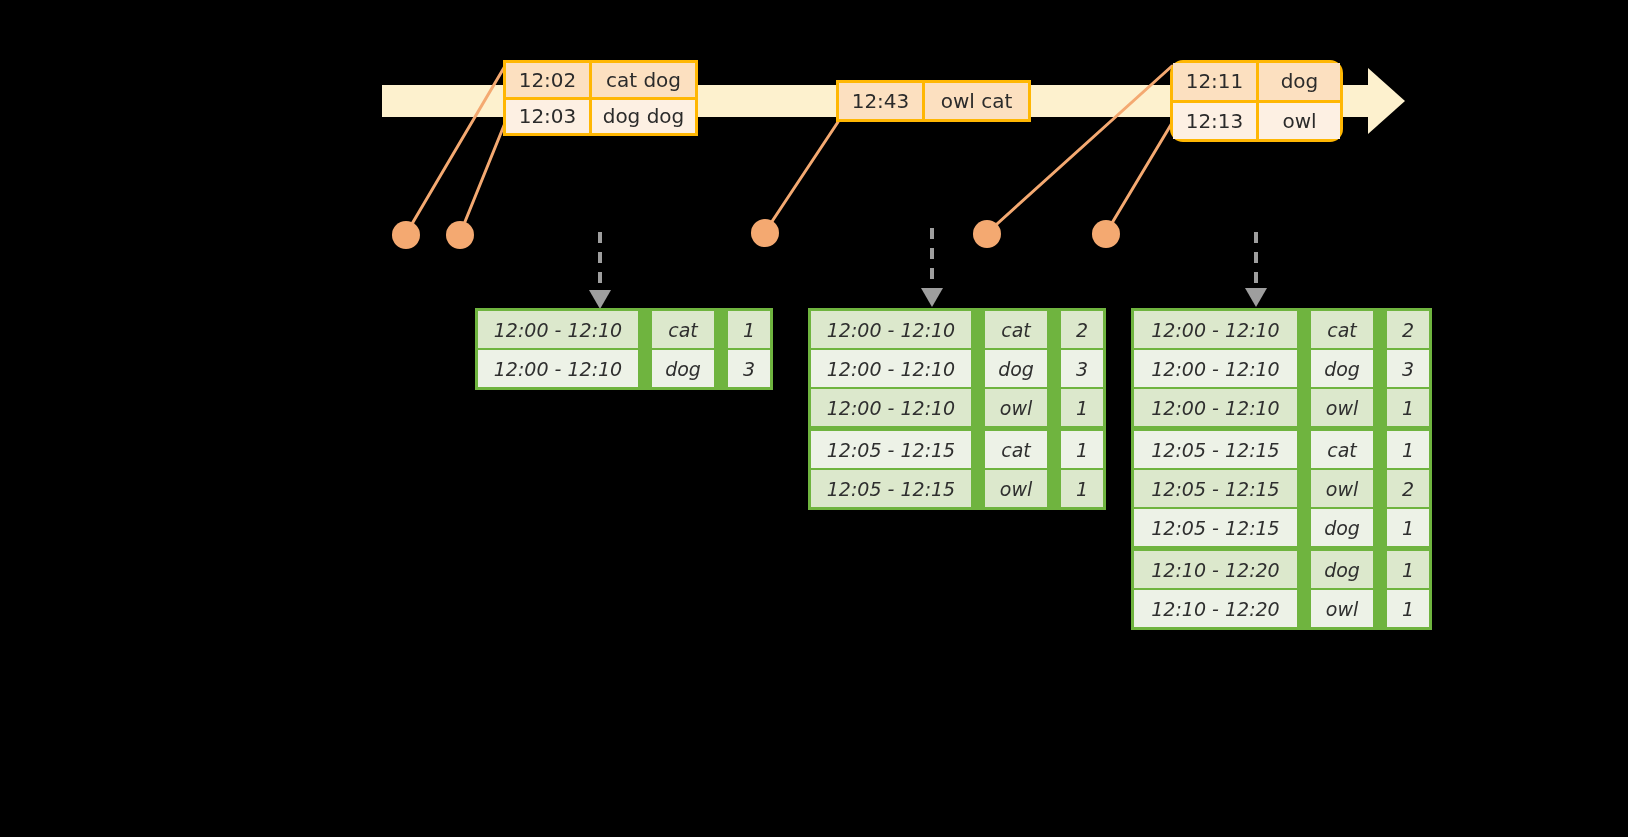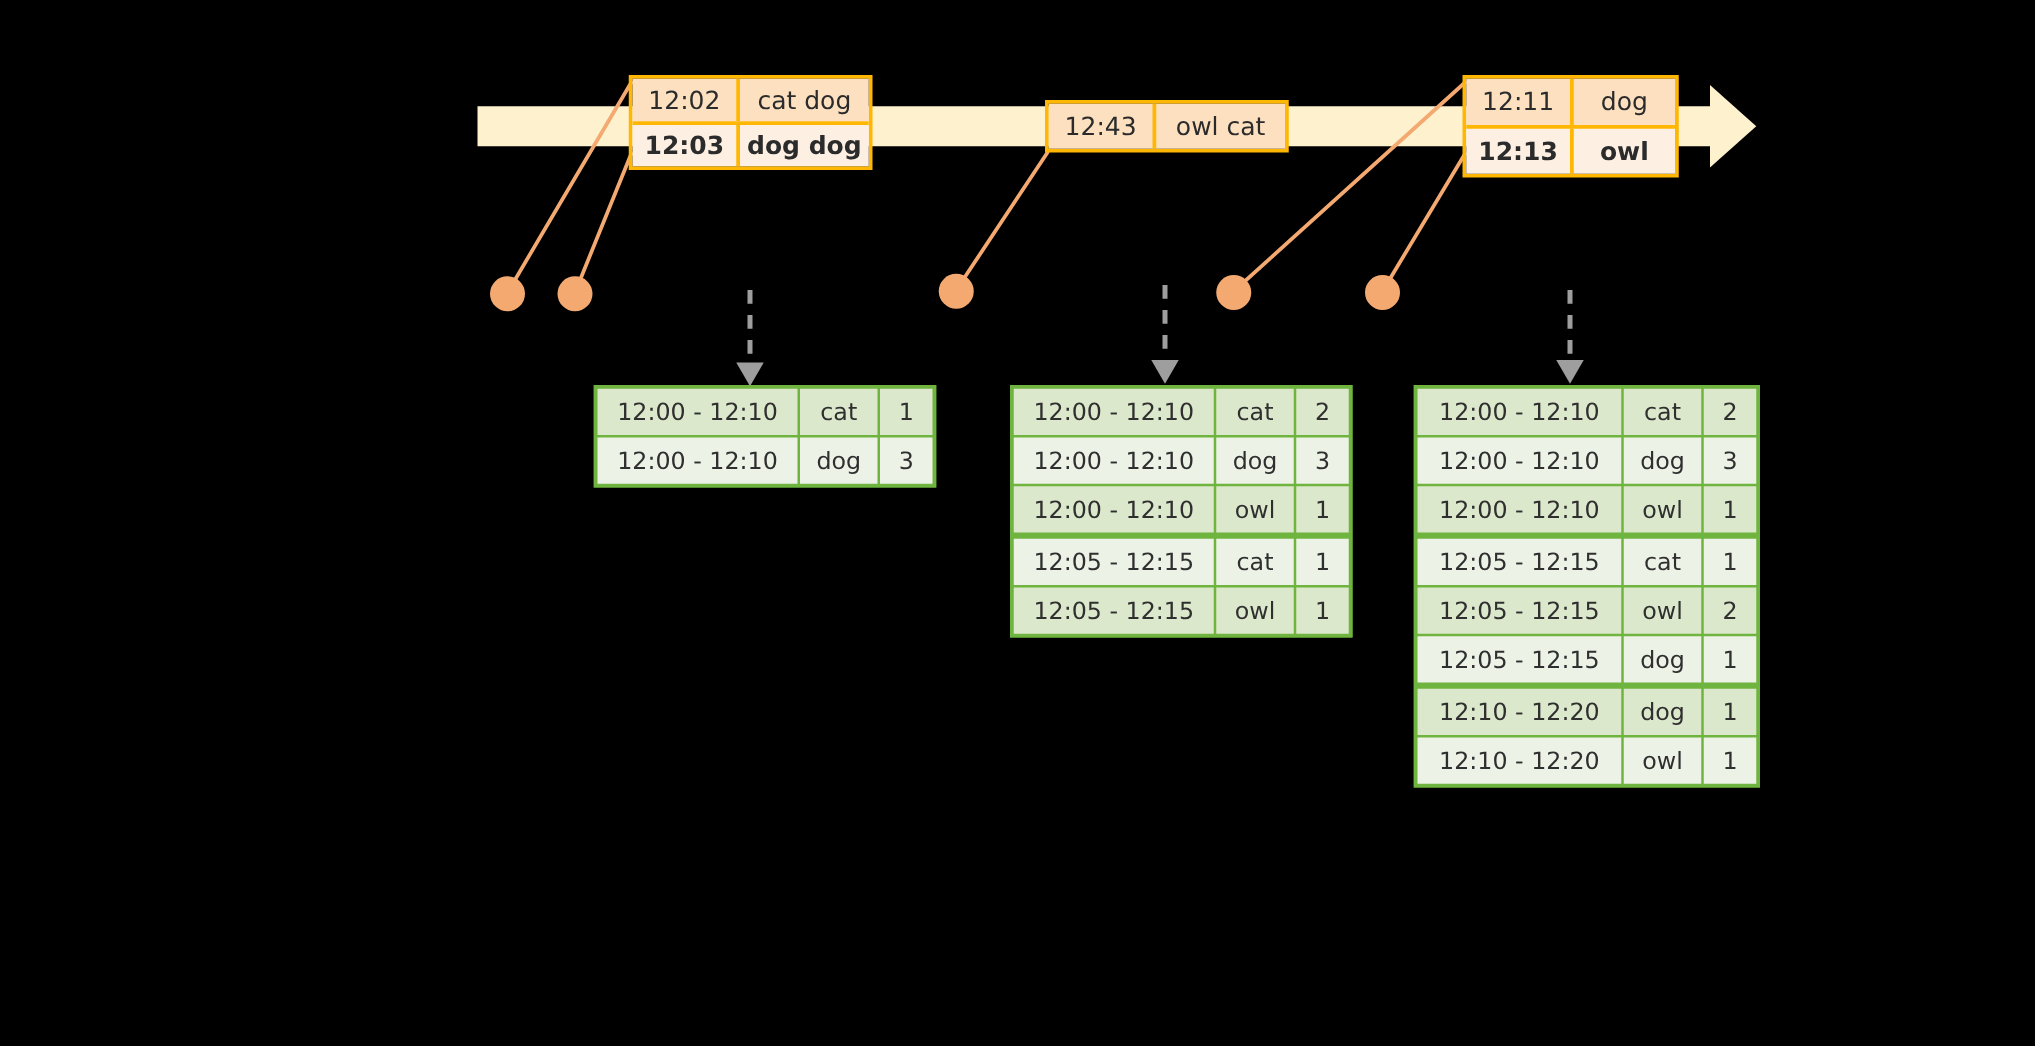--- a/index.html
+++ b/index.html
@@ -32,21 +32,21 @@
   }
   .event-row {
     display: flex;
     flex: 1 1 0;
     min-height: 0;
   }
   .event-row + .event-row {
     border-top: 3px solid #FFB703;
   }
   .event-row.shade-a { background: #FCE0C0; }
-  .event-row.shade-b { background: #FDF0E3; font-weight: bold; }
+  .event-row.shade-b { background: #FDF0E3; }
   .ev-time {
     width: 86px;
     display: flex;
     align-items: center;
     justify-content: center;
     border-right: 3px solid #FFB703;
     font-size: 20px;
     color: #2b2b2b;
     box-sizing: border-box;
   }
@@ -67,21 +67,22 @@
     box-sizing: border-box;
     background: #6FB43F;
     display: flex;
     flex-direction: column;
     gap: 2px;
     padding: 0;
   }
   .rt-row {
     display: flex;
     height: 37px;
-    gap: 2px;
+    gap: 14px;
+    font-style: italic;
   }
   .rt-group-sep {
     margin-top: 3px;
   }
   .rt-cell {
     display: flex;
     align-items: center;
     justify-content: center;
     font-size: 19px;
     color: #2f2f2f;
@@ -148,21 +149,21 @@
     </div>
   </div>
 
   <div class="event-box" style="left:836px; top:80px; width:195px; height:42px;">
     <div class="event-row shade-a">
       <div class="ev-time">12:43</div>
       <div class="ev-words">owl cat</div>
     </div>
   </div>
 
-  <div class="event-box" style="left:1170px; top:60px; width:173px; height:82px;">
+  <div class="event-box" style="left:1170px; top:60px; width:173px; height:82px;border-radius:13px;">
     <div class="event-row shade-a">
       <div class="ev-time">12:11</div>
       <div class="ev-words">dog</div>
     </div>
     <div class="event-row shade-b">
       <div class="ev-time">12:13</div>
       <div class="ev-words">owl</div>
     </div>
   </div>
 

